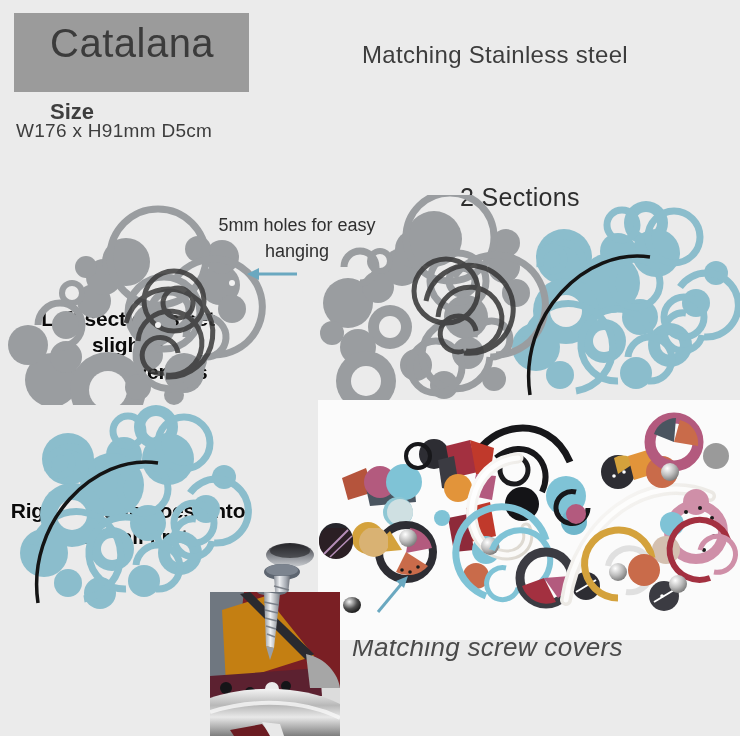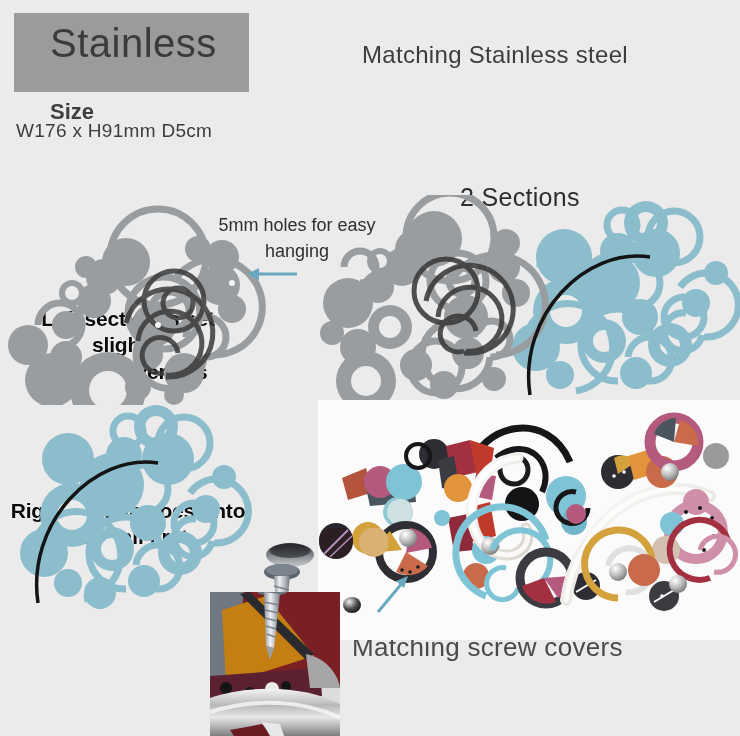--- a/index.html
+++ b/index.html
@@ -44,20 +44,21 @@
   }
   #holes-text{
     position:absolute;left:197px;top:212px;width:200px;
     font-size:18px;font-weight:400;color:#2f2f2f;
     text-align:center;line-height:1.45;
   }
   #covers-text{
     position:absolute;left:352px;top:632px;
     font-size:26px;font-weight:300;color:#4a4a4a;letter-spacing:.3px;
     white-space:nowrap;
+    font-style:italic;
   }
   .bold-note{
     position:absolute;
     font-family:"Liberation Sans Narrow","Liberation Sans",sans-serif;
     font-weight:bold;font-size:21px;color:#0a0a0a;
     text-align:center;line-height:1.25;
     text-shadow:0 0 3px rgba(255,255,255,.55);
     letter-spacing:-.2px;
   }
   #left-note{left:4px;top:306px;width:248px;}
@@ -79,21 +80,21 @@
 
   
   .arrow{position:absolute;}
 </style>
 </head>
 <body>
 
 <div class="stage">
 
   <div id="title-box">
-    <div id="title-main">Stainless</div>
+    <div id="title-main">Catalana</div>
     <div id="title-sub">Size</div>
   </div>
 
   <div id="size-text">W176 x H91mm D5cm</div>
   <div id="material-text">Matching Stainless steel</div>
   <div id="sections-text">2 Sections</div>
   <div id="holes-text">5mm holes for easy hanging</div>
   <div id="covers-text">Matching screw covers</div>
 
   <div id="left-note" class="bold-note">

